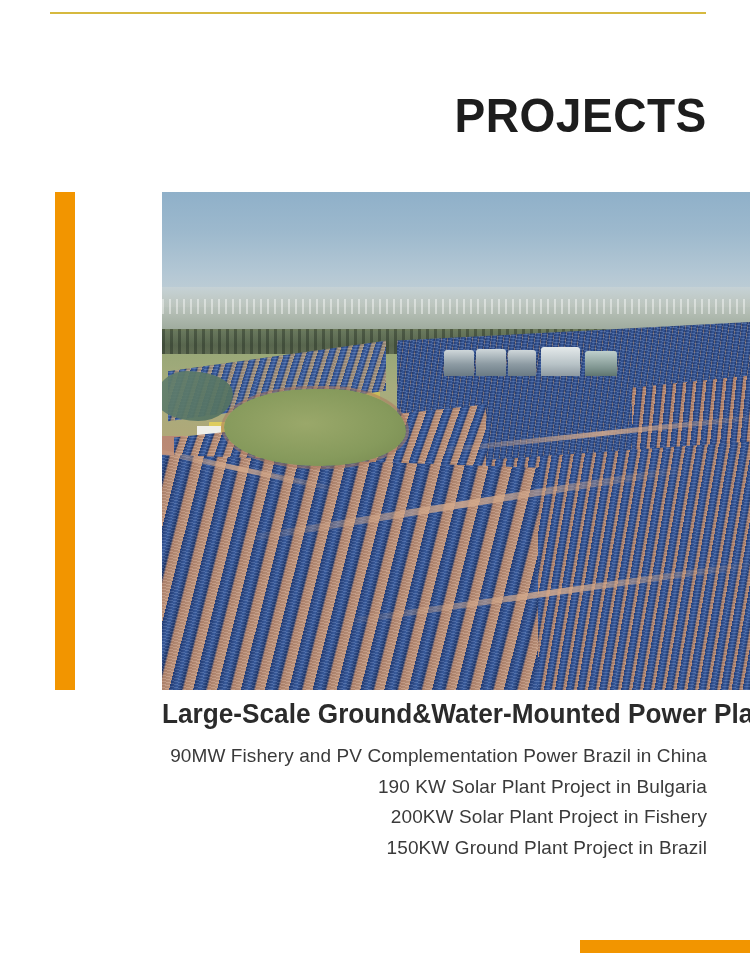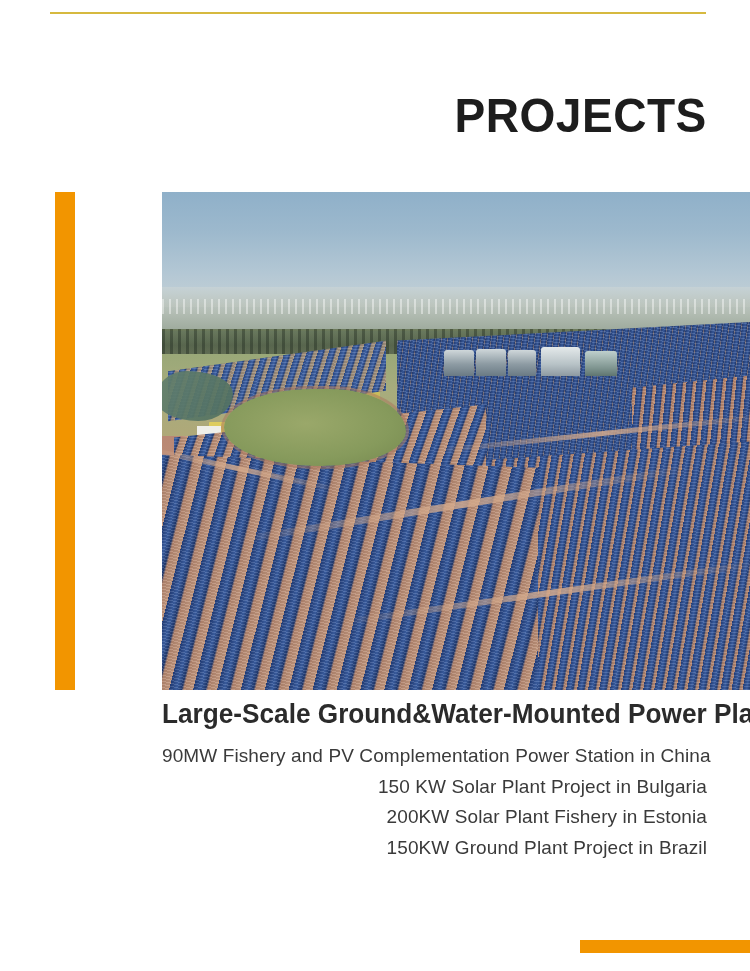--- a/index.html
+++ b/index.html
@@ -383,20 +383,20 @@
     <div class="track t1"></div>
     <div class="track t2"></div>
     <div class="track t3"></div>
     <div class="track t4"></div>
   </div>
 </div>
 
 <div class="caption">
   <div class="caption-title">Large-Scale Ground&amp;Water-Mounted Power Plant</div>
   <div class="caption-list">
-    <div class="caption-line">90MW Fishery and PV Complementation Power Station in China</div>
-    <div class="caption-line">150 KW Solar Plant Project in Bulgaria</div>
-    <div class="caption-line">200KW Solar Plant Fishery in Estonia</div>
+    <div class="caption-line">90MW Fishery and PV Complementation Power Brazil in China</div>
+    <div class="caption-line">190 KW Solar Plant Project in Bulgaria</div>
+    <div class="caption-line">200KW Solar Plant Project in Fishery</div>
     <div class="caption-line">150KW Ground Plant Project in Brazil</div>
   </div>
 </div>
 
 <div class="bottom-bar"></div>
 
 </body></html>

